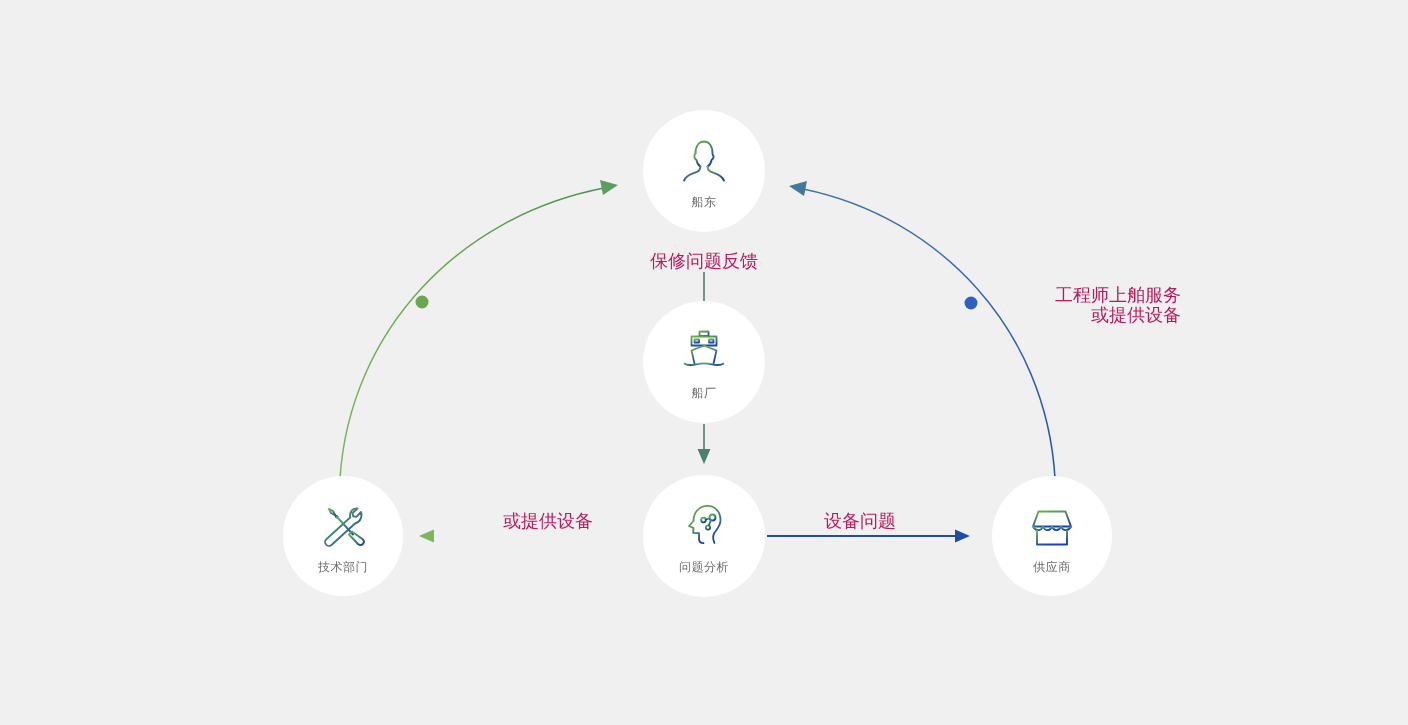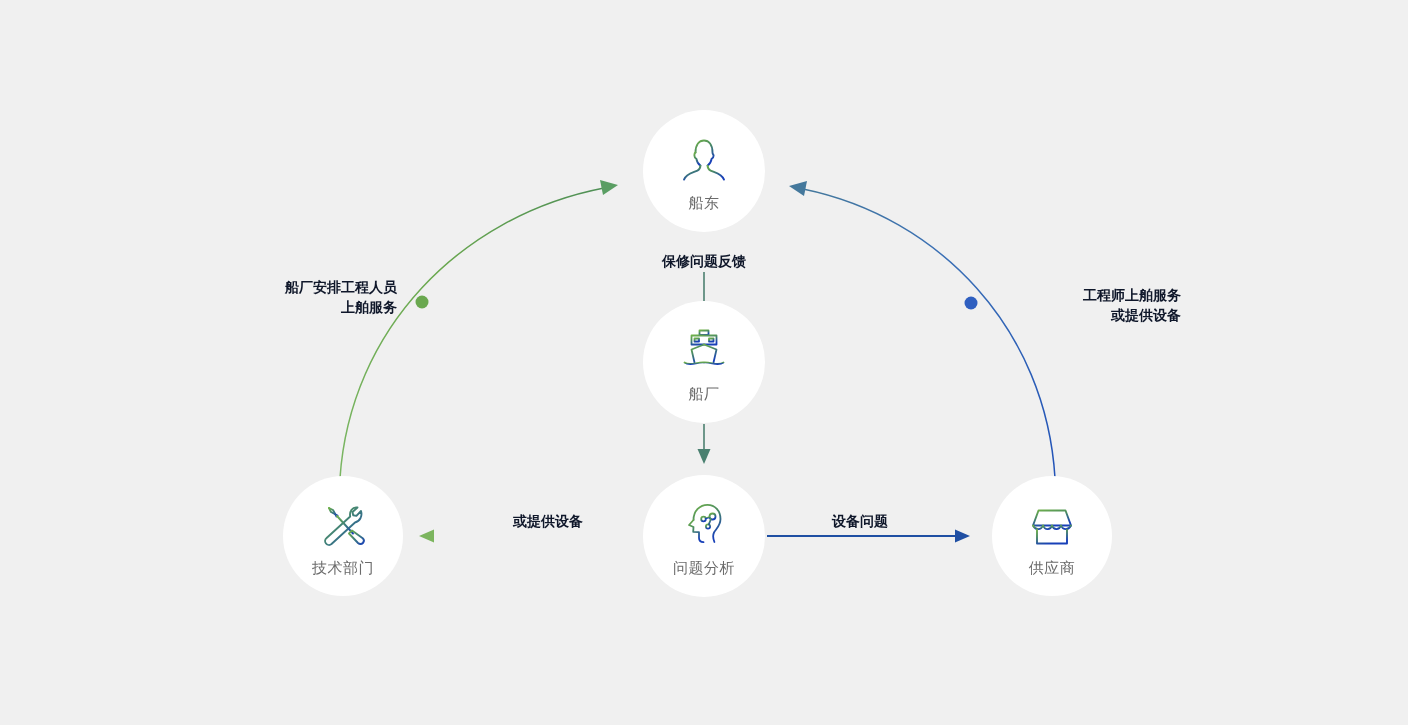--- a/index.html
+++ b/index.html
@@ -35,40 +35,39 @@
     box-sizing: border-box;
   }
   .node .icon-wrap {
     width: 54px;
     height: 54px;
     display: block;
     line-height: 0;
   }
   .node .node-label {
     margin-top: 8px;
-    font-size: 15px;
+    font-size: 12px;
     color: #6b6b6b;
     letter-spacing: 0.5px;
     white-space: nowrap;
     line-height: 1;
     text-align: right;
   }
   .node.top    { width: 122px; height: 122px; left: 643px;  top: 110px; }
   .node.mid    { width: 122px; height: 122px; left: 643px;  top: 301px; }
   .node.center { width: 122px; height: 122px; left: 643px;  top: 475px; }
   .node.left   { width: 120px; height: 120px; left: 283px;  top: 476px; }
   .node.right  { width: 120px; height: 120px; left: 992px;  top: 476px; }
 
   .edge-label {
     position: absolute;
-    font-size: 14px;
-    color: #0f172a;
+    font-size: 18px;
+    color: #be185d;
     line-height: 20px;
     white-space: pre-line;
-    font-weight: bold;
   }
   .edge-label.lbl-left   { left: 237px;  top: 277px; width: 160px; text-align: right; }
   .edge-label.lbl-right  { left: 1001px; top: 285px; width: 180px; text-align: right; }
   .edge-label.lbl-top    { left: 624px;  top: 251px; width: 160px; text-align: center; }
   .edge-label.lbl-design { left: 468px;  top: 511px; width: 160px; text-align: center; }
   .edge-label.lbl-equip  { left: 780px;  top: 511px; width: 160px; text-align: center; }
 </style>
 </head>
 <body>
 
@@ -217,21 +216,19 @@
                    C20.0 32.3 25.5 32.3 27.0 27.5
                    C28.7 32.3 34.2 32.3 36.0 27.5
                    C38.0 32.3 43.7 32.3 46.0 27.5"></path>
           <path d="M12.0 31.5 V45.5 H42.0 V31.5"></path>
         </g>
       </svg>
     </span>
     <span class="node-label">供应商</span>
   </div>
 
-  <div class="edge-label lbl-left">船厂安排工程人员
-上舶服务</div>
   <div class="edge-label lbl-right">工程师上舶服务
 或提供设备</div>
   <div class="edge-label lbl-top">保修问题反馈</div>
   <div class="edge-label lbl-design">或提供设备</div>
   <div class="edge-label lbl-equip">设备问题</div>
 
 </div>
 
 </body></html>

